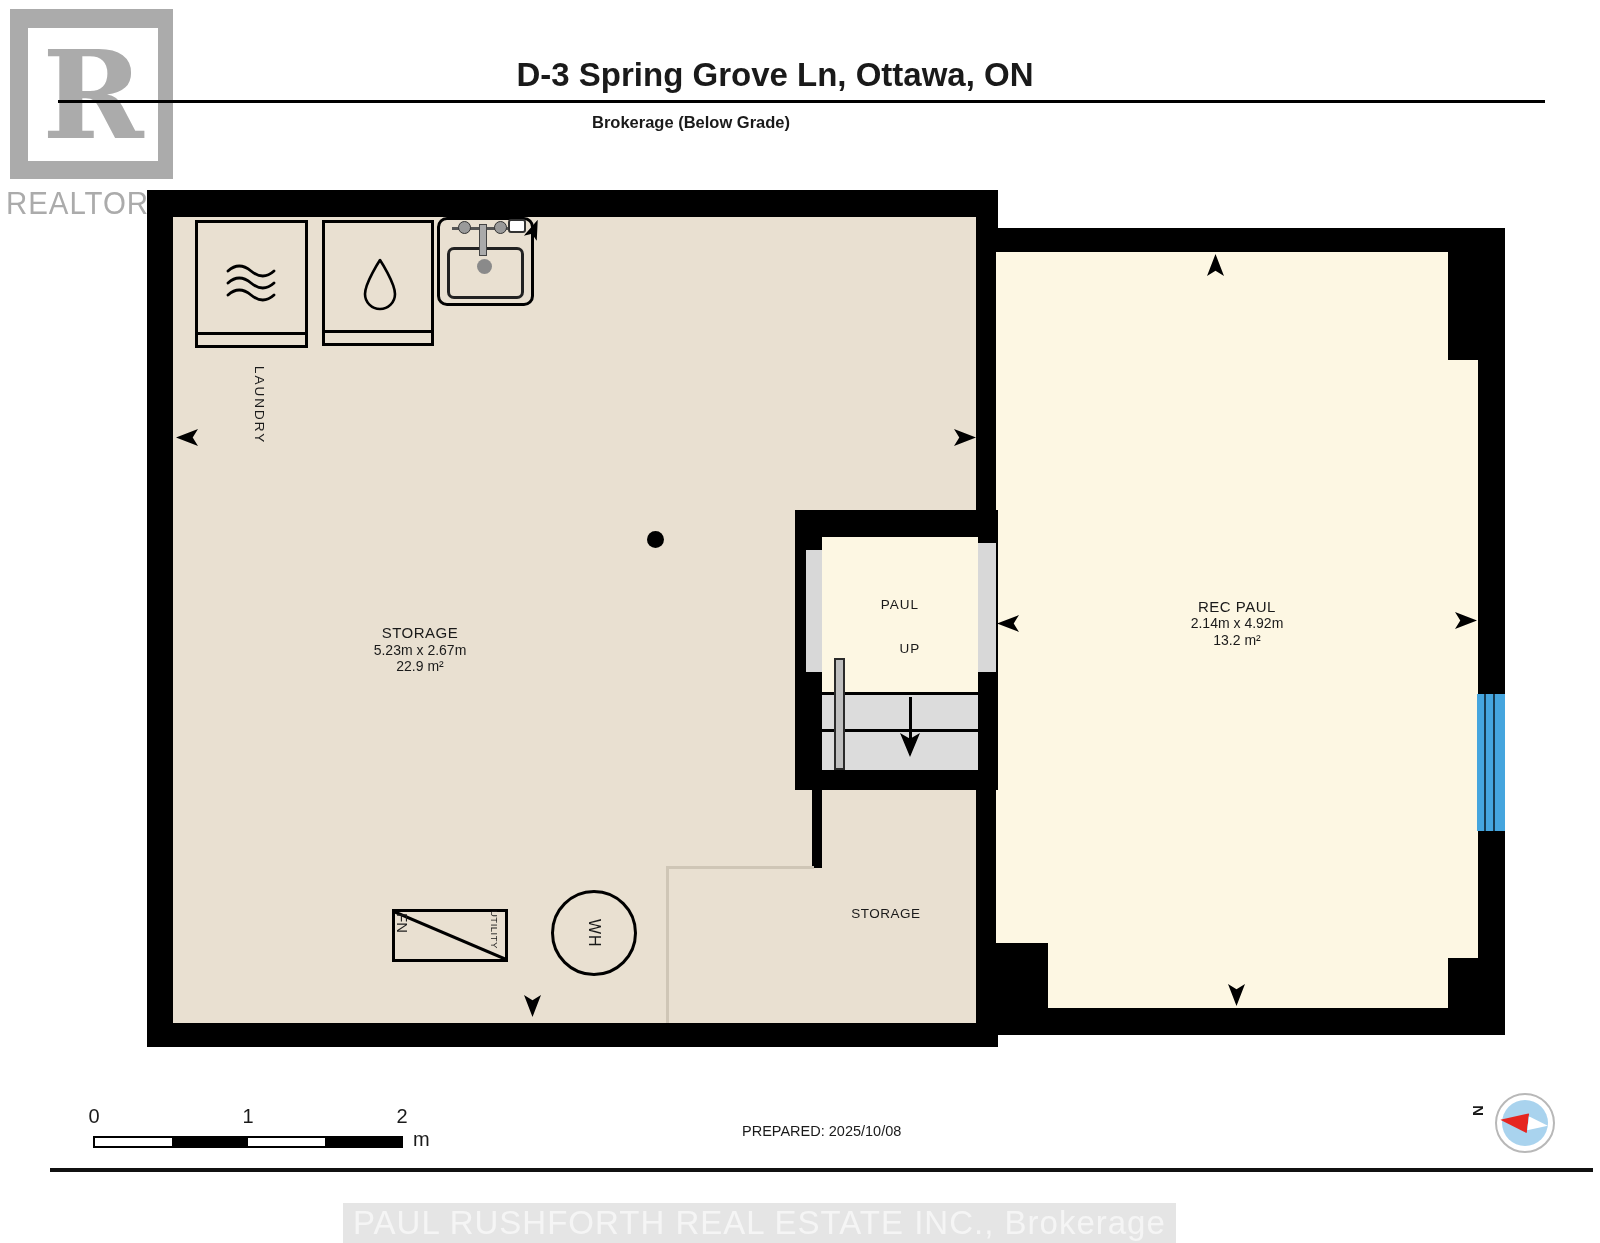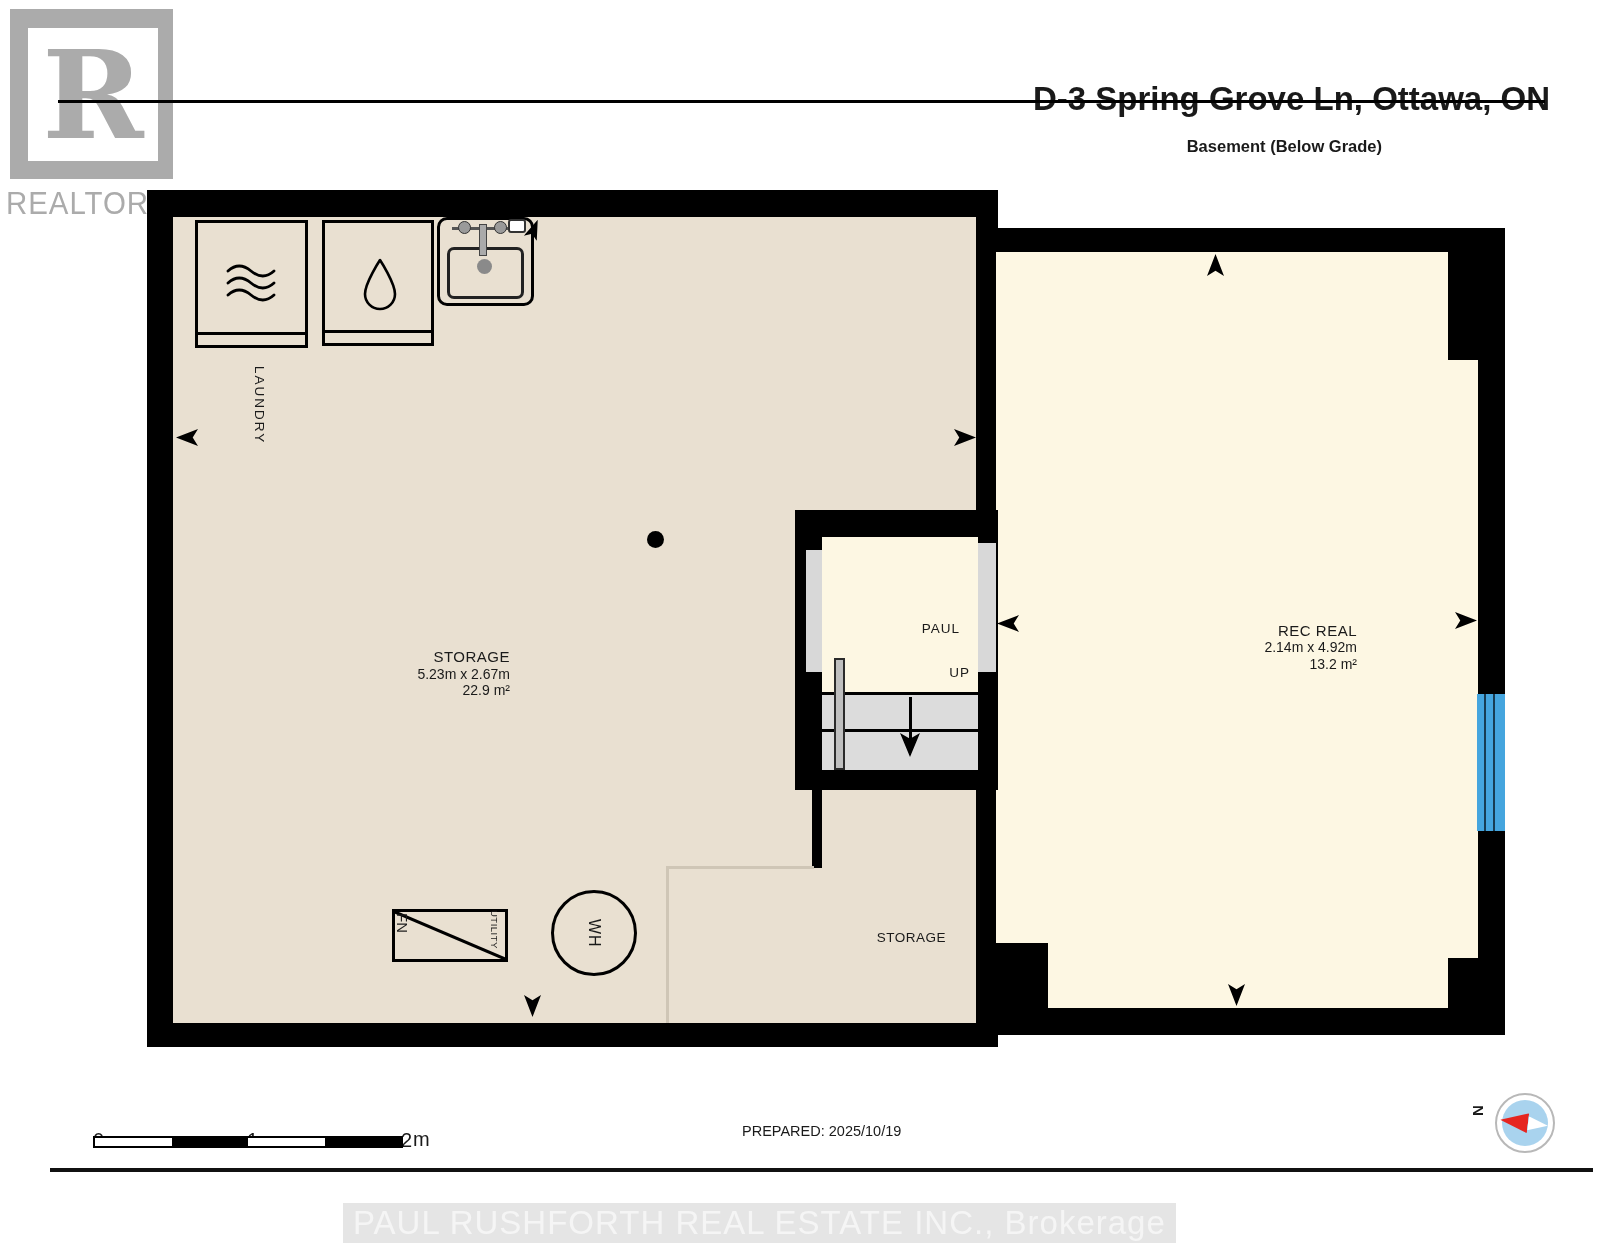--- a/index.html
+++ b/index.html
@@ -9,21 +9,21 @@
   }
   html,body{margin:0;padding:0;background:#888;}
   .canvas{position:relative;width:1600px;height:1243px;background:#ffffff;overflow:hidden;
           font-family:"Liberation Sans", sans-serif;color:#111;}
   .abs{position:absolute;}
   .wall{position:absolute;background:var(--wall);}
   .beige{position:absolute;background:var(--floor-beige);}
   .cream{position:absolute;background:var(--floor-cream);}
   .gray{position:absolute;background:var(--door-gray);}
   .lbl{position:absolute;color:#1a1a1a;}
-  .ctr{text-align:right;margin-top:24px;}
+  .ctr{text-align:center;}
   .vtext{writing-mode:vertical-rl;}
   .chv{position:absolute;background:#000;}
   .chv.left {clip-path:polygon(0 50%, 100% 0, 76% 50%, 100% 100%);}
   .chv.right{clip-path:polygon(100% 50%, 0 0, 24% 50%, 0 100%);}
   .chv.up   {clip-path:polygon(50% 0, 100% 100%, 50% 76%, 0 100%);}
   .chv.down {clip-path:polygon(50% 100%, 100% 0, 50% 24%, 0 0);}
   .roomname{font-size:15px;letter-spacing:.5px;}
   .roomdim{font-size:14px;}
   svg{display:block;}
 </style>
@@ -37,21 +37,21 @@
     <div class="abs" style="left:18px;top:19px;width:130px;height:133px;background:#fff;display:flex;align-items:center;justify-content:center;">
       <span style="font-family:'DejaVu Serif',serif;font-weight:700;font-size:122px;line-height:1;color:var(--logo-gray);">R</span>
     </div>
     <div class="abs" style="left:-4px;top:177px;width:200px;font-size:31px;color:var(--logo-gray);letter-spacing:1px;transform:scaleX(.95);transform-origin:left;">
       <span>REALTOR</span><sup style="font-size:14px;">®</sup>
     </div>
   </div>
 
   <div class="lbl ctr" style="left:0;top:56px;width:1550px;font-size:33px;font-weight:bold;">D-3 Spring Grove Ln, Ottawa, ON</div>
   <div class="abs" style="left:58px;top:100px;width:1487px;height:3px;background:#000;"></div>
-  <div class="lbl ctr" style="left:0;top:113px;width:1382px;font-size:16.5px;font-weight:bold;">Basement (Below Grade)</div>
+  <div class="lbl ctr" style="left:0;top:113px;width:1382px;font-size:16.5px;font-weight:bold;">Brokerage (Below Grade)</div>
 
   <div class="wall" style="left:147px;top:190px;width:851px;height:857px;"></div>
   <div class="wall" style="left:976px;top:228px;width:529px;height:807px;"></div>
 
   <div class="beige" style="left:173px;top:217px;width:803px;height:806px;"></div>
   <div class="cream" style="left:996px;top:252px;width:452px;height:108px;"></div>
   <div class="cream" style="left:996px;top:360px;width:482px;height:598px;"></div>
   <div class="cream" style="left:1048px;top:958px;width:400px;height:50px;"></div>
   <div class="wall" style="left:996px;top:943px;width:52px;height:65px;"></div>
 
@@ -123,21 +123,21 @@
         <line x1="0" y1="0" x2="110" y2="47" stroke="#000" stroke-width="3"></line>
       </svg>
   </div>
   <div class="lbl vtext" style="left:394px;top:913px;font-size:15px;">FN</div>
   <div class="lbl vtext" style="left:489px;top:910px;font-size:9.5px;letter-spacing:.5px;">UTILITY</div>
   <div class="abs" style="left:551px;top:890px;width:86px;height:86px;border:3px solid #000;border-radius:50%;box-sizing:border-box;display:flex;align-items:center;justify-content:center;">
     <span class="vtext" style="font-size:16px;letter-spacing:1px;color:#1a1a1a;">WH</span>
   </div>
 
   <div class="lbl ctr" style="left:1117px;top:598px;width:240px;line-height:17px;">
-    <div class="roomname">REC REAL</div>
+    <div class="roomname">REC PAUL</div>
     <div class="roomdim">2.14m x 4.92m</div>
     <div class="roomdim">13.2 m²</div>
   </div>
   <div class="chv left" style="left:997px;top:615px;width:22px;height:17px;"></div>
   <div class="chv up" style="left:1207px;top:254px;width:17px;height:22px;"></div>
   <div class="chv right" style="left:1455px;top:612px;width:22px;height:17px;"></div>
   <div class="chv down" style="left:1228px;top:984px;width:17px;height:22px;"></div>
 
   <div>
     <div class="lbl ctr" style="left:84px;top:1105px;width:20px;font-size:20px;">0</div>
@@ -145,21 +145,21 @@
     <div class="lbl ctr" style="left:392px;top:1105px;width:20px;font-size:20px;">2</div>
     <div class="abs" style="left:93px;top:1136px;width:310px;height:12px;border:2px solid #000;box-sizing:border-box;display:flex;">
       <div style="flex:1;background:#fff;"></div>
       <div style="flex:1;background:#000;"></div>
       <div style="flex:1;background:#fff;"></div>
       <div style="flex:1;background:#000;"></div>
     </div>
     <div class="lbl" style="left:413px;top:1128px;font-size:20px;">m</div>
   </div>
 
-  <div class="lbl" style="left:742px;top:1123px;font-size:14.5px;">PREPARED: 2025/10/19</div>
+  <div class="lbl" style="left:742px;top:1123px;font-size:14.5px;">PREPARED: 2025/10/08</div>
 
   <div>
     <div class="abs" style="left:1495px;top:1093px;width:60px;height:60px;border-radius:50%;background:#fff;border:2px solid #b8b8b8;box-sizing:border-box;"></div>
     <div class="abs" style="left:1502px;top:1100px;width:46px;height:46px;border-radius:50%;background:var(--compass-blue);"></div>
     <div class="abs" style="left:1500px;top:1112px;width:52px;height:22px;transform:rotate(7deg);">
       <div class="abs" style="left:0;top:1px;width:28px;height:20px;background:var(--compass-red);clip-path:polygon(0 50%, 100% 0, 100% 100%);"></div>
       <div class="abs" style="left:28px;top:4px;width:20px;height:14px;background:#fff;clip-path:polygon(0 0, 100% 50%, 0 100%);"></div>
     </div>
     <div class="lbl" style="left:1472px;top:1102px;font-size:15px;font-weight:600;transform:rotate(-90deg);">N</div>
   </div>

